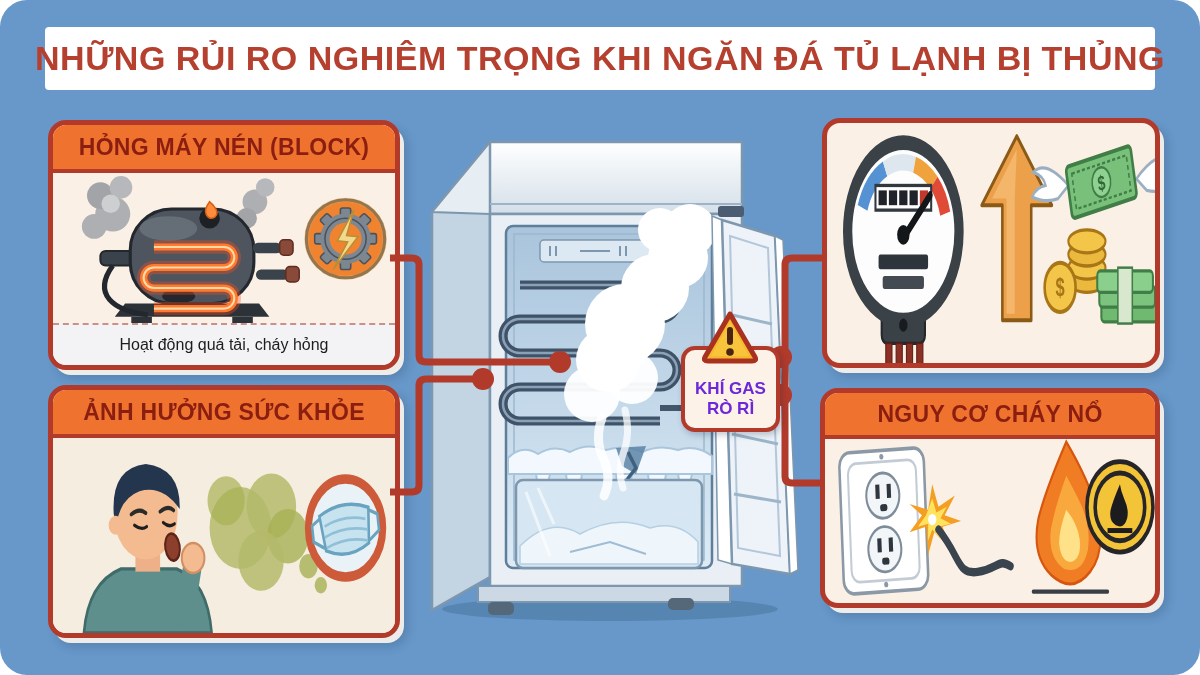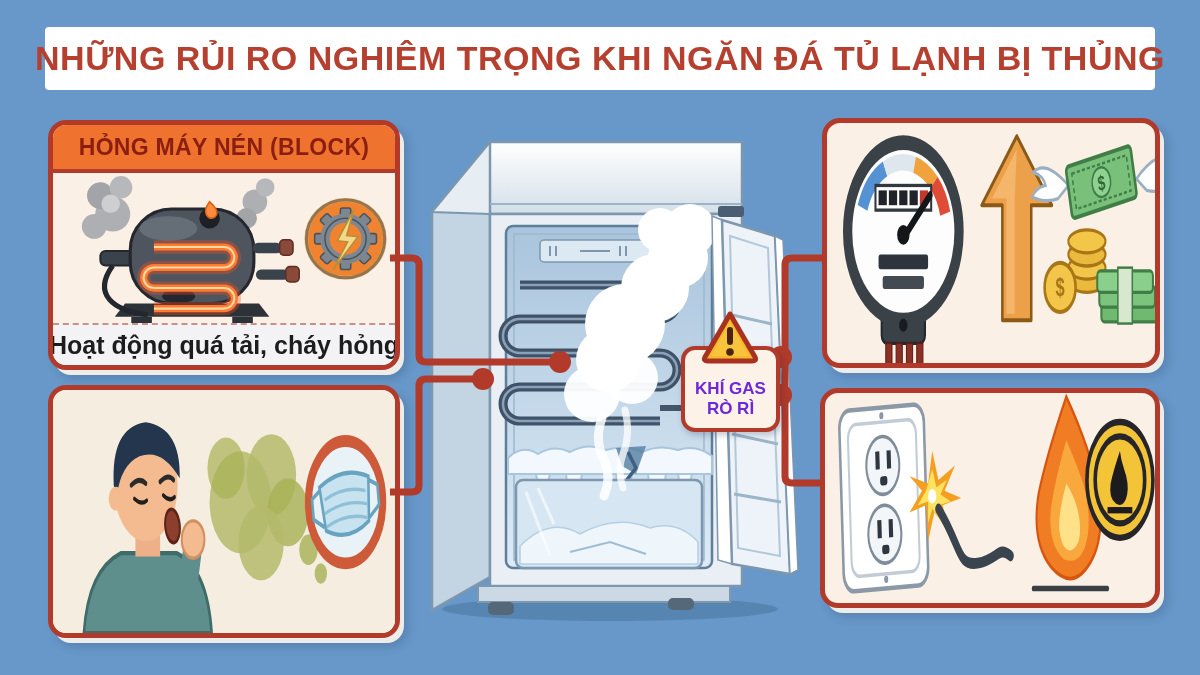--- a/index.html
+++ b/index.html
@@ -1,18 +1,18 @@
 <!DOCTYPE html>
 <html style="--c-bg: #6798c9; --c-banner_bg: #ffffff; --c-title_text: #b5402f; --c-card_border: #b23a2b; --c-header_bg: #f0722f; --c-header_text: #8a1e10; --c-card_body_bg: #fbf0e6; --c-caption_bg: #f3f3f5; --c-caption_text: #1c1c1e; --c-connector: #b23a2b; --c-warning_fill: #f5b82e;"><head>
 <meta charset="utf-8">
 <style>
   html,body{margin:0;padding:0;}
   body{font-family:"Liberation Sans","DejaVu Sans",sans-serif;}
   .canvas{position:relative;width:1200px;height:675px;overflow:hidden;
-          background:var(--c-bg,#6798c9);}
+          background:var(--c-bg,#6798c9);border-radius:27px;}
 
   
   .banner{position:absolute;left:45px;top:27px;width:1110px;height:63px;
           background:var(--c-banner_bg,#ffffff);border-radius:4px;
           display:flex;align-items:center;justify-content:center;z-index:5;}
   .banner h1{margin:0;font-size:34px;font-weight:bold;letter-spacing:.5px;
              color:var(--c-title_text,#b5402f);white-space:nowrap;}
 
   
   .card{position:absolute;display:flex;flex-direction:column;z-index:10;
@@ -22,21 +22,21 @@
   .card-header{flex:0 0 44px;display:flex;align-items:center;justify-content:center;
         background:var(--c-header_bg,#f0722f);
         border-bottom:4px solid var(--c-card_border,#b23a2b);}
   .card-header span{font-weight:bold;font-size:23px;letter-spacing:.3px;
         color:var(--c-header_text,#8a1e10);white-space:nowrap;}
   .card-body{flex:1 1 auto;position:relative;overflow:hidden;}
   .card-body svg{display:block;width:100%;height:100%;}
   .card-caption{flex:0 0 40px;display:flex;align-items:center;justify-content:center;
         background:var(--c-caption_bg,#f3f3f5);
         border-top:2px dashed rgba(168,64,46,.55);}
-  .card-caption span{font-size:25px;color:var(--c-caption_text,#1c1c1e);white-space:nowrap;font-weight:bold;}
+  .card-caption span{font-size:16px;color:var(--c-caption_text,#1c1c1e);white-space:nowrap;}
 
   #card-compressor{left:48px;top:120px;width:342px;height:240px;}
   #card-health{left:48px;top:385px;width:342px;height:243px;}
   #card-health .card-body{background:#f5eee0;}
   #card-health .card-caption{flex-basis:46px;}
   #card-electric{left:822px;top:118px;width:328px;height:240px;}
   #card-fire{left:820px;top:388px;width:330px;height:210px;}
   #card-fire .card-header{flex-basis:42px;}
   #card-fire .card-caption{flex-basis:42px;}
 
@@ -122,20 +122,23 @@
           <polygon points="292,36 276,66 286,67 272,94 296,62 285,61" fill="#f2d98b" stroke="#b98f35" stroke-width="1.5"></polygon>
         </g>
       </svg>
     </div>
     <div class="card-caption">
       <span>Hoạt động quá tải, cháy hỏng</span>
     </div>
   </div>
 
   <div class="card" id="card-health">
+    <div class="card-header">
+      <span>ẢNH HƯỞNG SỨC KHỎE</span>
+    </div>
     <div class="card-body">
       <svg viewBox="0 0 332 143" preserveAspectRatio="none">
         <g>
           <circle cx="182" cy="66" r="30" fill="#b4ba6a" opacity=".85"></circle>
           <circle cx="212" cy="50" r="24" fill="#b4ba6a" opacity=".85"></circle>
           <circle cx="228" cy="72" r="20" fill="#a8b054" opacity=".8"></circle>
           <circle cx="202" cy="90" r="22" fill="#b4ba6a" opacity=".85"></circle>
           <circle cx="168" cy="46" r="18" fill="#a8b054" opacity=".7"></circle>
           <circle cx="248" cy="94" r="9" fill="#a8b054" opacity=".8"></circle>
           <circle cx="260" cy="108" r="6" fill="#a8b054" opacity=".8"></circle>
@@ -218,20 +221,23 @@
             <rect x="2" y="9" width="54" height="13" rx="3" fill="#7cc47d" stroke="#417e47" stroke-width="2"></rect>
             <rect x="0" y="0" width="54" height="13" rx="3" fill="#8bcf8c" stroke="#417e47" stroke-width="2"></rect>
             <rect x="20" y="-2" width="14" height="34" fill="#d8e8cf" stroke="#417e47" stroke-width="1.5"></rect>
           </g>
         </g>
       </svg>
     </div>
   </div>
 
   <div class="card" id="card-fire">
+    <div class="card-header">
+      <span>NGUY CƠ CHÁY NỔ</span>
+    </div>
     <div class="card-body">
       <svg viewBox="0 0 320 116" preserveAspectRatio="none">
         <g transform="rotate(-3 57 58)">
           <rect x="16" y="8" width="82" height="100" rx="10" fill="#ffffff" stroke="#8b98a6" stroke-width="2.5"></rect>
           <rect x="24" y="16" width="66" height="84" rx="8" fill="none" stroke="#c3ccd5" stroke-width="2"></rect>
           <circle cx="57" cy="40" r="16" fill="#f3f6f9" stroke="#7f8c9a" stroke-width="2"></circle>
           <rect x="50" y="32" width="4" height="10" fill="#2e3640"></rect>
             <rect x="61" y="32" width="4" height="10" fill="#2e3640"></rect>
           <rect x="54" y="46" width="7" height="5" rx="2" fill="#2e3640"></rect>
           <circle cx="57" cy="78" r="16" fill="#f3f6f9" stroke="#7f8c9a" stroke-width="2"></circle>

